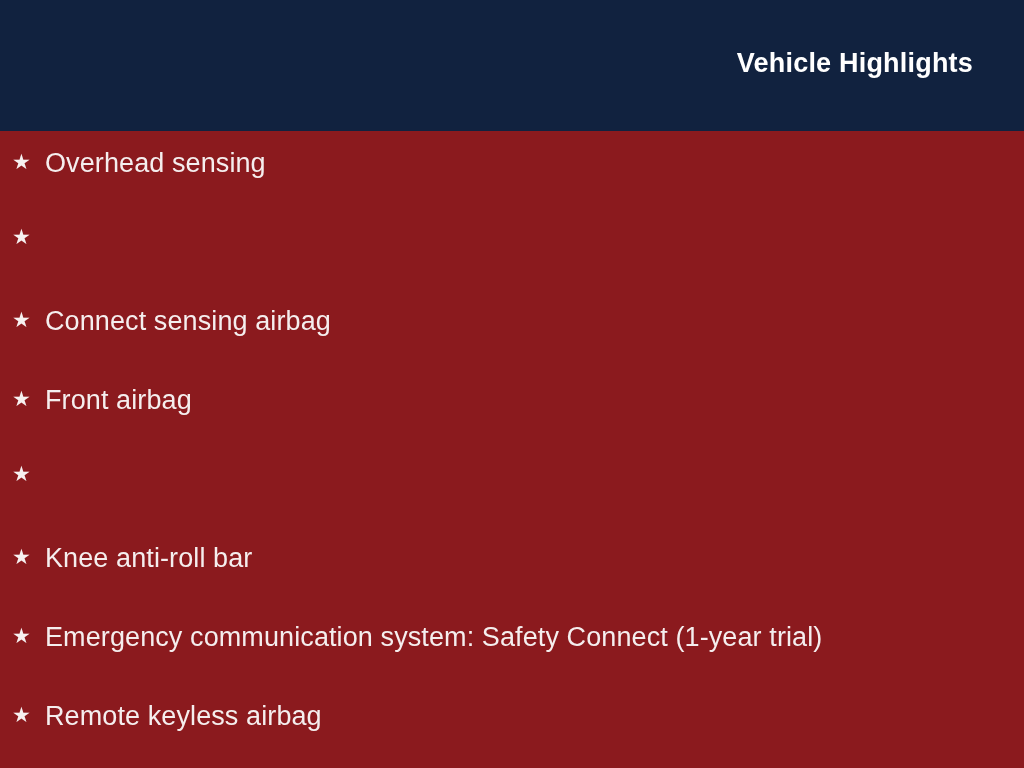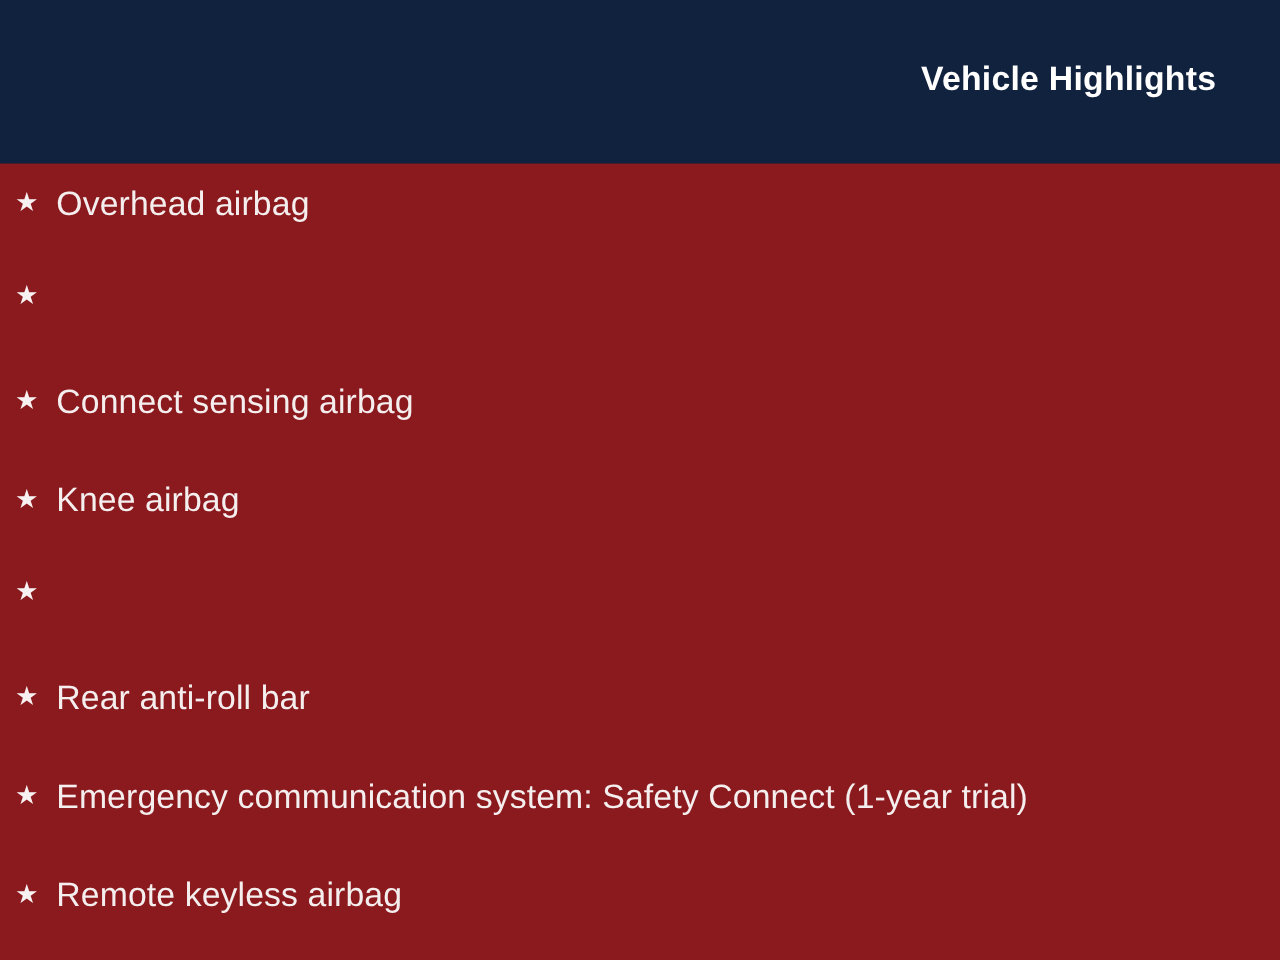--- a/index.html
+++ b/index.html
@@ -104,44 +104,44 @@
 
   <div class="slide-header">
     <div class="slide-title">Vehicle Highlights</div>
   </div>
 
   <div class="slide-body">
     <ul class="highlight-list">
 
       <li class="highlight-item">
         <span class="bullet-star">★</span>
-        <span class="item-label">Overhead airbag</span>
+        <span class="item-label">Overhead sensing</span>
       </li>
 
       <li class="highlight-item">
         <span class="bullet-star">★</span>
       </li>
 
       <li class="highlight-item">
         <span class="bullet-star">★</span>
         <span class="item-label">Connect sensing airbag</span>
       </li>
 
       <li class="highlight-item">
         <span class="bullet-star">★</span>
-        <span class="item-label">Knee airbag</span>
+        <span class="item-label">Front airbag</span>
       </li>
 
       <li class="highlight-item">
         <span class="bullet-star">★</span>
       </li>
 
       <li class="highlight-item">
         <span class="bullet-star">★</span>
-        <span class="item-label">Rear anti-roll bar</span>
+        <span class="item-label">Knee anti-roll bar</span>
       </li>
 
       <li class="highlight-item">
         <span class="bullet-star">★</span>
         <span class="item-label">Emergency communication system: Safety Connect (1-year trial)</span>
       </li>
 
       <li class="highlight-item">
         <span class="bullet-star">★</span>
         <span class="item-label">Remote keyless airbag</span>

